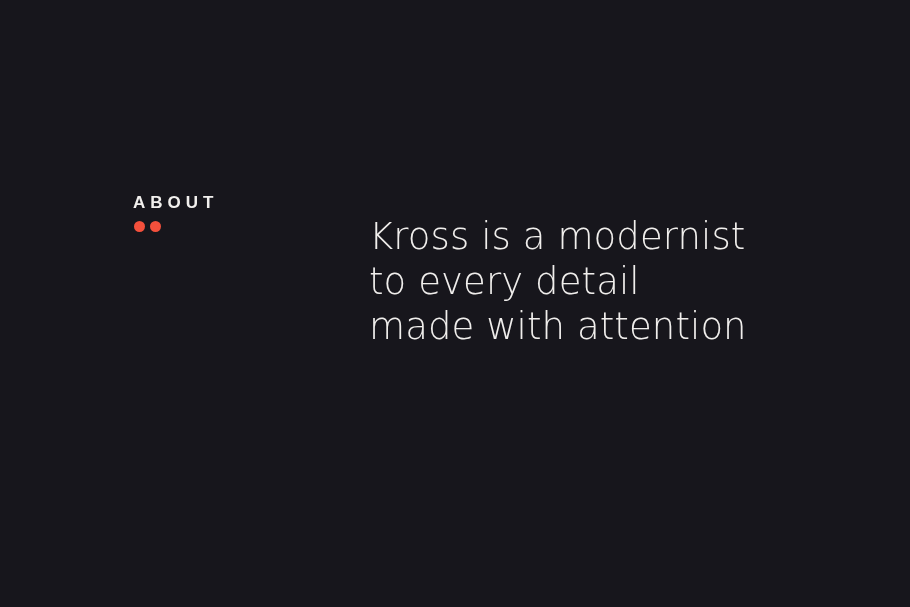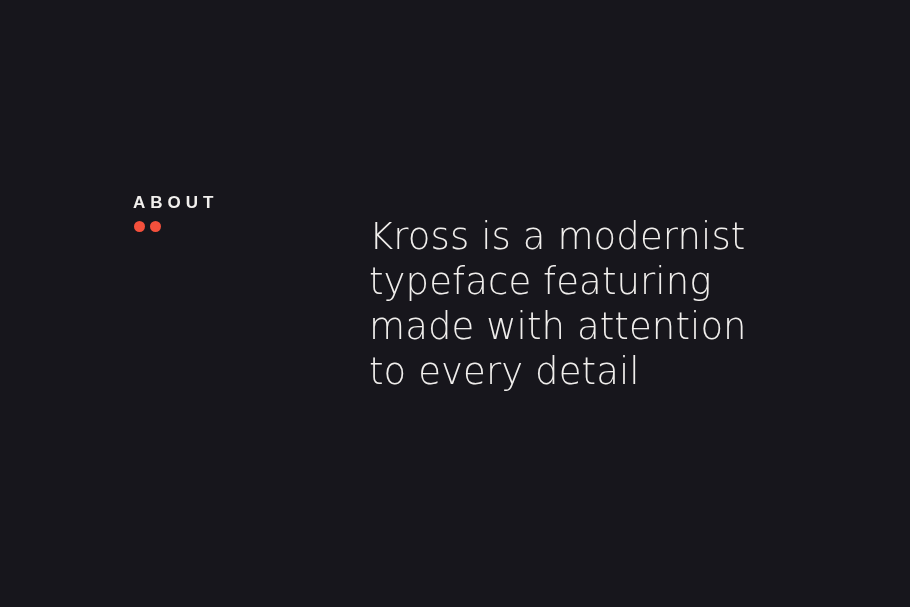--- a/index.html
+++ b/index.html
@@ -88,18 +88,17 @@
   <div class="label-block">
     <span class="eyebrow">ABOUT</span>
     <div class="dots">
       <span class="dot"></span>
       <span class="dot"></span>
     </div>
   </div>
 
   <div class="headline-block">
     <span class="headline-line">Kross is a modernist</span>
-    <span class="headline-line">typeface featuring</span>
+    <span class="headline-line">to every detail</span>
     <span class="headline-line">made with attention</span>
-    <span class="headline-line">to every detail</span>
   </div>
 
 </div>
 
 </body></html>

